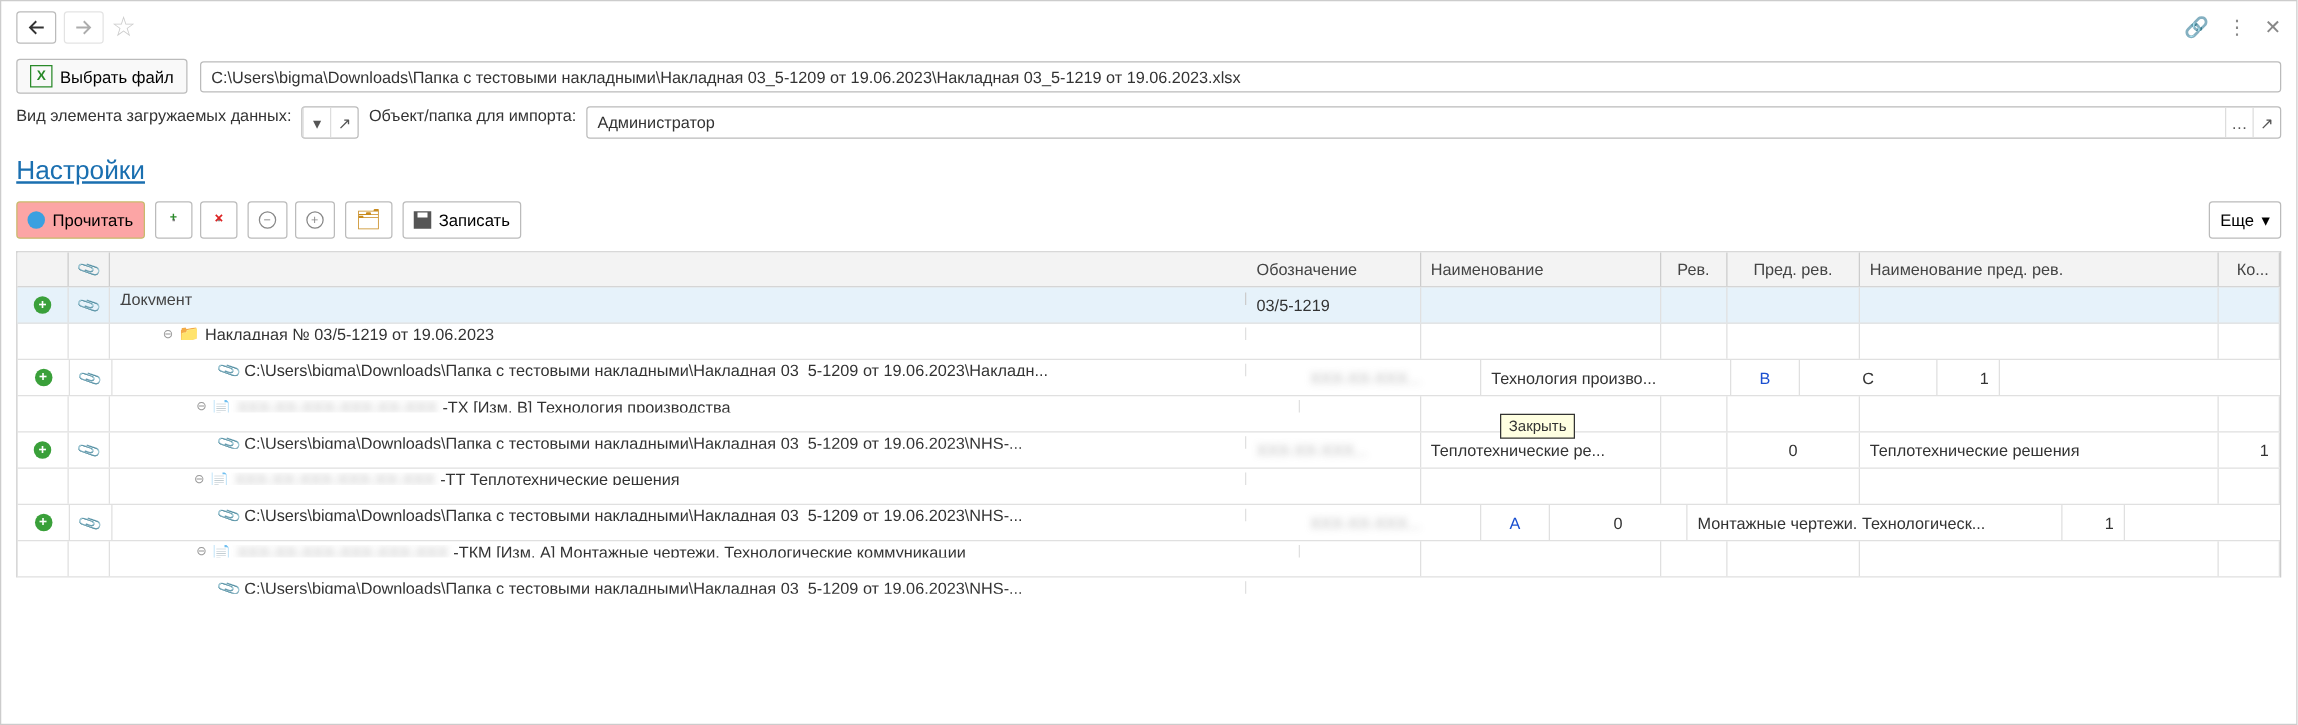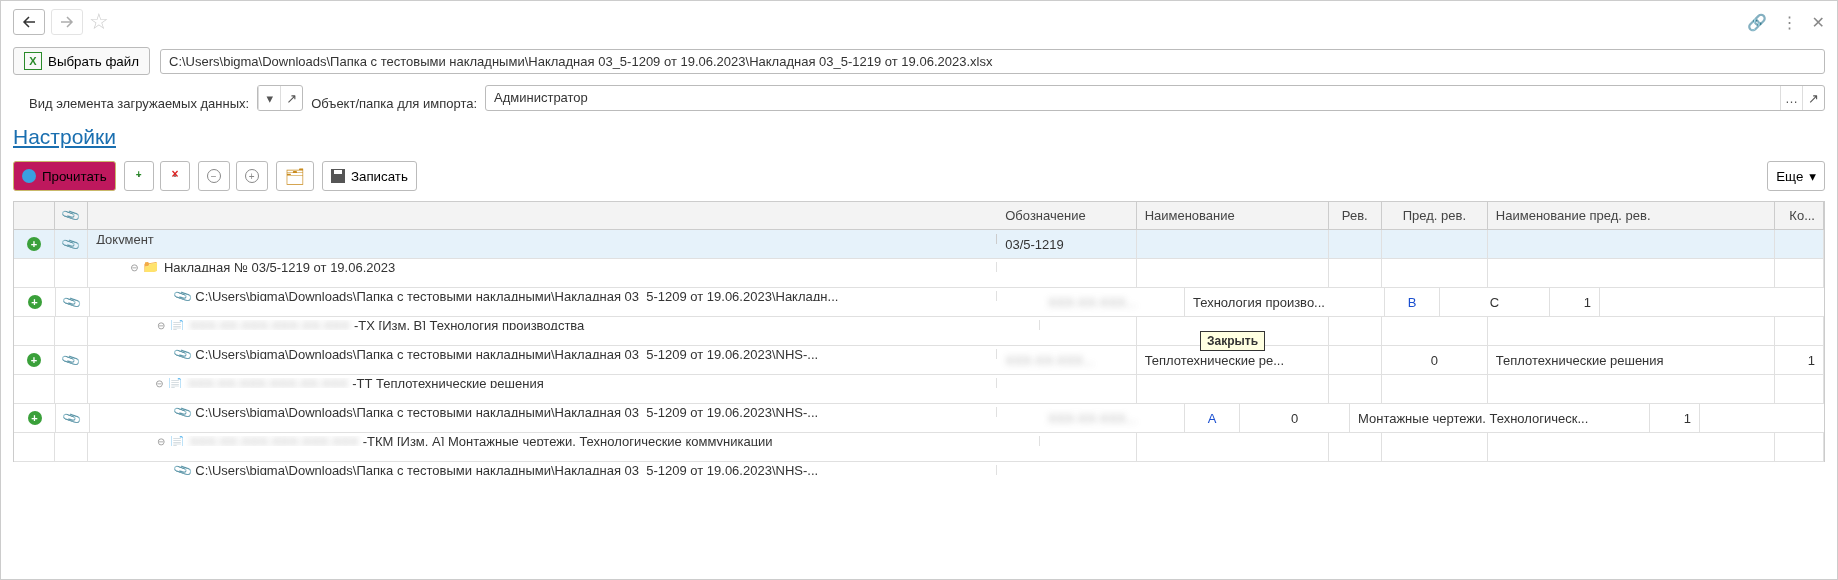--- a/index.html
+++ b/index.html
@@ -65,24 +65,23 @@
 .file-path {
   flex: 1;
   border: 1px solid #bbb;
   padding: 4px 8px;
   border-radius: 3px;
   background: #fff;
 }
 
 .params {
   display: flex;
-  align-items: flex-end;
+  align-items: flex-start;
   padding: 6px 12px;
   gap: 8px;
-  margin-left: 16px;
 }
 .label { white-space: nowrap; }
 .combo {
   display: flex;
   border: 1px solid #bbb;
   border-radius: 3px;
   background: #fff;
   height: 26px;
 }
 .combo-text { padding: 4px 8px; white-space: nowrap; overflow: hidden; }
@@ -119,21 +118,21 @@
   border-radius: 3px;
   height: 30px;
   min-width: 30px;
   padding: 0 8px;
   display: inline-flex;
   align-items: center;
   justify-content: center;
   gap: 6px;
   cursor: pointer;
 }
-.tb-btn.primary { background: #be185d; border-color: #c9b96b; }
+.tb-btn.primary { background: #fca5a5; border-color: #c9b96b; }
 .tb-group { display: flex; gap: 6px; }
 .icon-circle {
   width: 14px; height: 14px;
   border-radius: 50%;
   display: inline-block;
 }
 .ic-gear { background: #3aa0e0; }
 .ic-add { background: #fff; border: 1px solid #888; position: relative; }
 .ic-add::after { content: "+"; color: #2a8a2a; font-size: 10px; position: absolute; right: -3px; bottom: -4px; font-weight: bold; }
 .ic-del { background: #fff; border: 1px solid #888; position: relative; }
@@ -466,13 +465,13 @@
         <div class="gcell col-desig"></div>
         <div class="gcell col-name"></div>
         <div class="gcell col-rev"></div>
         <div class="gcell col-prev"></div>
         <div class="gcell col-prevname"></div>
         <div class="gcell col-qty"></div>
       </div>
     </div>
 </div>
 
-<div class="tooltip" style="left:1200px; top:331px;font-weight:bold;">Закрыть</div>
+<div class="tooltip" style="left:1200px; top:331px;">Закрыть</div>
 
 </body></html>

